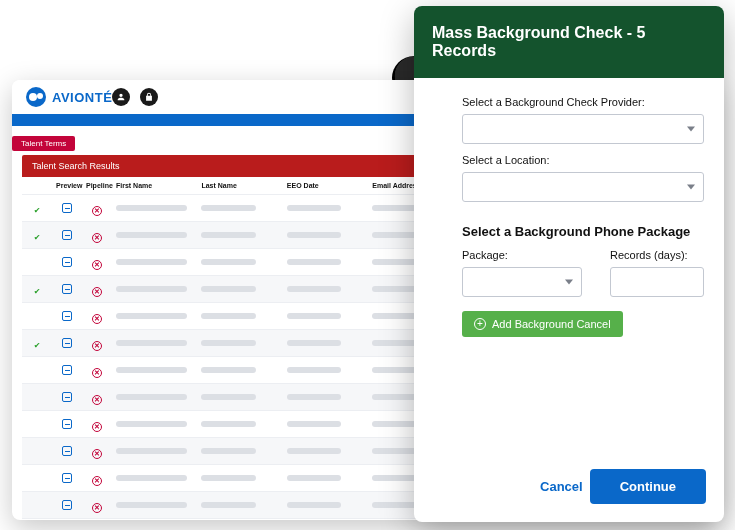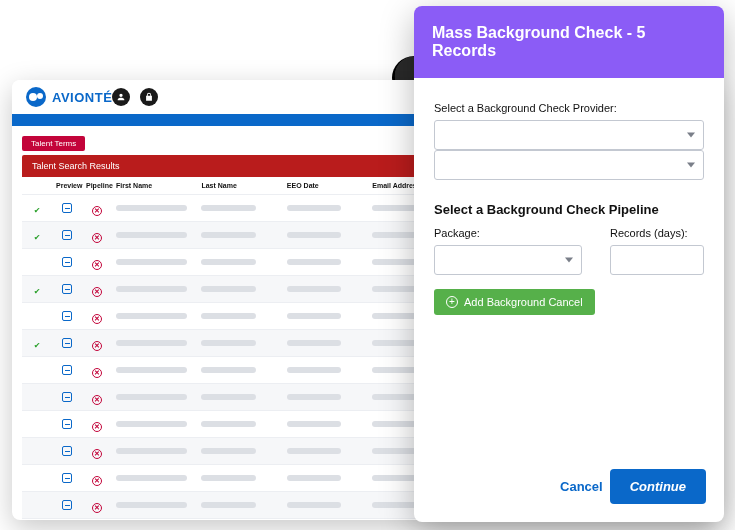--- a/index.html
+++ b/index.html
@@ -55,21 +55,21 @@
     color: #0a68c9;
     letter-spacing: 0.5px;
   }
   .header-icons { display:flex; gap:10px; align-items:center; }
   .header-icon {
     width: 18px; height: 18px; border-radius: 50%;
     background: #1a1a1a; display:flex; align-items:center; justify-content:center;
   }
   .header-icon svg { width:10px;height:10px;fill:#fff; }
   .blue-bar { height: 12px; background: #0a68c9; }
-  .crumson-pill-row { padding: 6px 10px 0 10px; text-decoration: underline; }
+  .crumson-pill-row { padding: 6px 10px 0 0; text-decoration: underline; }
   .crumson-pill {
     display:inline-block;
     background: #c3043a;
     color:#fff;
     font-size: 8px;
     padding: 3px 9px;
     border-radius: 2px;
   }
   .results-header {
     margin: 4px 10px 0 10px;
@@ -117,27 +117,27 @@
     width: 310px;
     height: 516px;
     background: #fff;
     border-radius: 8px;
     box-shadow: 0 10px 34px rgba(0,0,0,0.28);
     overflow: hidden;
     display:flex;
     flex-direction:column;
   }
   .modal-header {
-    background: #8b5cf6;
+    background: #14532d;
     color:#fff;
     padding: 18px 18px;
     font-size: 16px;
     font-weight: 600;
   }
-  .modal-body { padding: 20px 20px; flex:1; }
+  .modal-body { padding: 14px 20px; flex:1;margin-left:28px; }
   .field-label {
     font-size: 11px;
     color:#111;
     margin-bottom: 6px;
     margin-top: 10px;
   }
   .field-label:first-child { margin-top: 4px; }
   .select, .input {
     width:100%;
     height: 30px;
@@ -189,23 +189,22 @@
     font-weight:600;
     cursor:pointer;
   }
   .continue-btn {
     background:#0a68c9;
     color:#fff;
     border:none;
     border-radius:4px;
     font-size:13px;
     font-weight:600;
-    padding: 10px 20px;
+    padding: 10px 30px;
     cursor:pointer;
-    font-style:italic;
   }
   
   .behind-circle {
     position:absolute; left:392px; top:56px; width:44px;height:44px;border-radius:50%;
     background:radial-gradient(circle at 50% 45%, #2b2b2b 0 58%, #000 60% 100%);
   }
 </style>
 </head>
 <body>
 
@@ -594,25 +593,26 @@
 </div>
 
 <div class="modal">
   <div class="modal-header">Mass Background Check - 5 Records</div>
   <div class="modal-body">
     <div class="field-label">Select a Background Check Provider:</div>
     <div class="select">
         <span class="caret"></span>
       </div>
 
+    <div class="field-label">Select a Location:</div>
     <div class="select">
         <span class="caret"></span>
       </div>
 
-    <div class="section-title">Select a Background Check Pipeline</div>
+    <div class="section-title">Select a Background Phone Package</div>
 
     <div class="row">
       <div class="col">
         <div class="field-label">Package:</div>
         <div class="select">
             <span class="caret"></span>
           </div>
       </div>
       <div class="col small">
         <div class="field-label">Records (days):</div>

